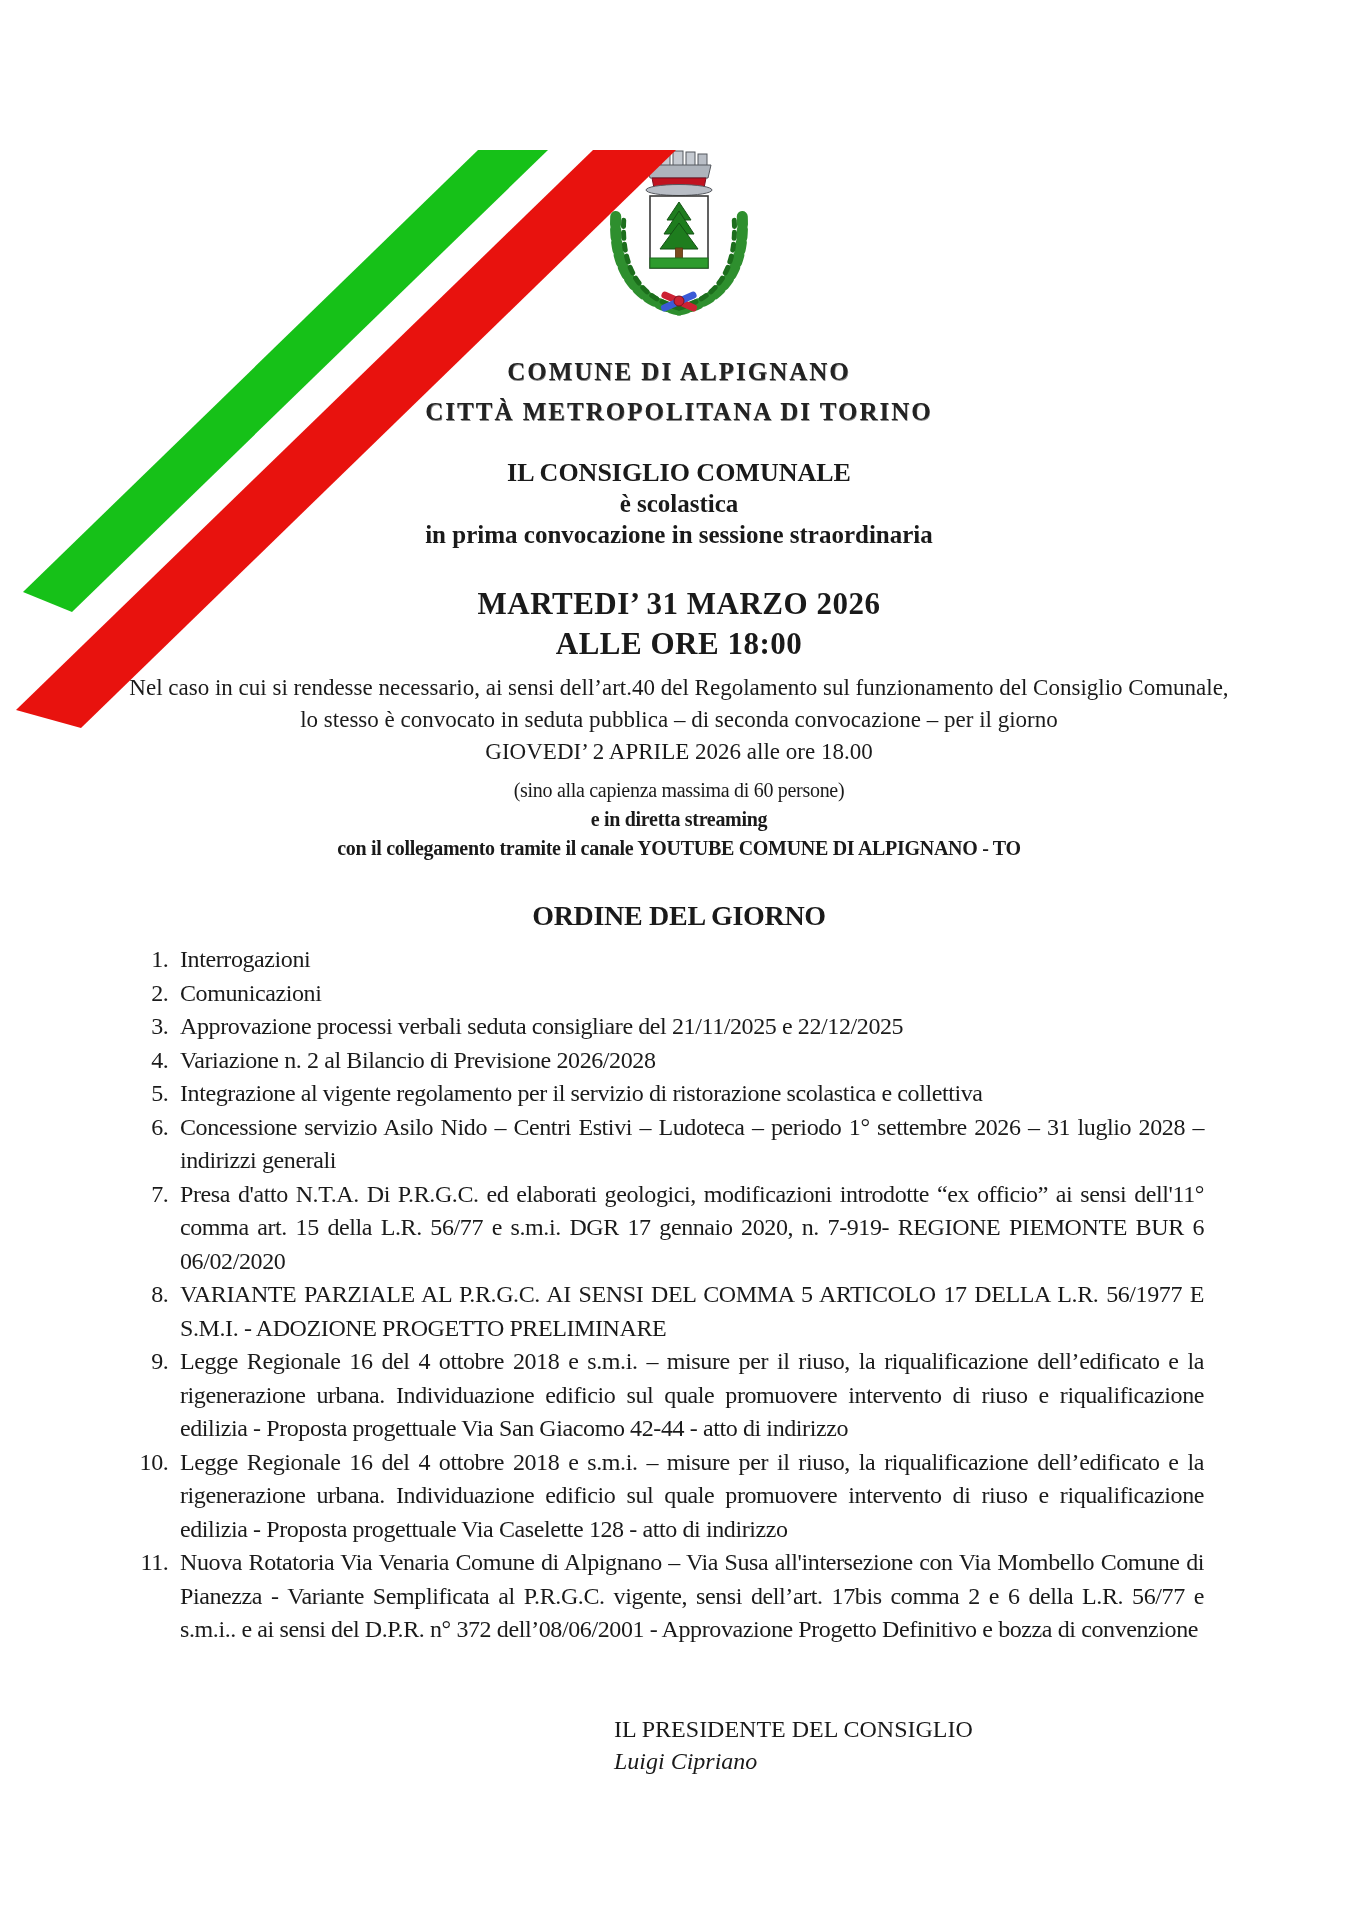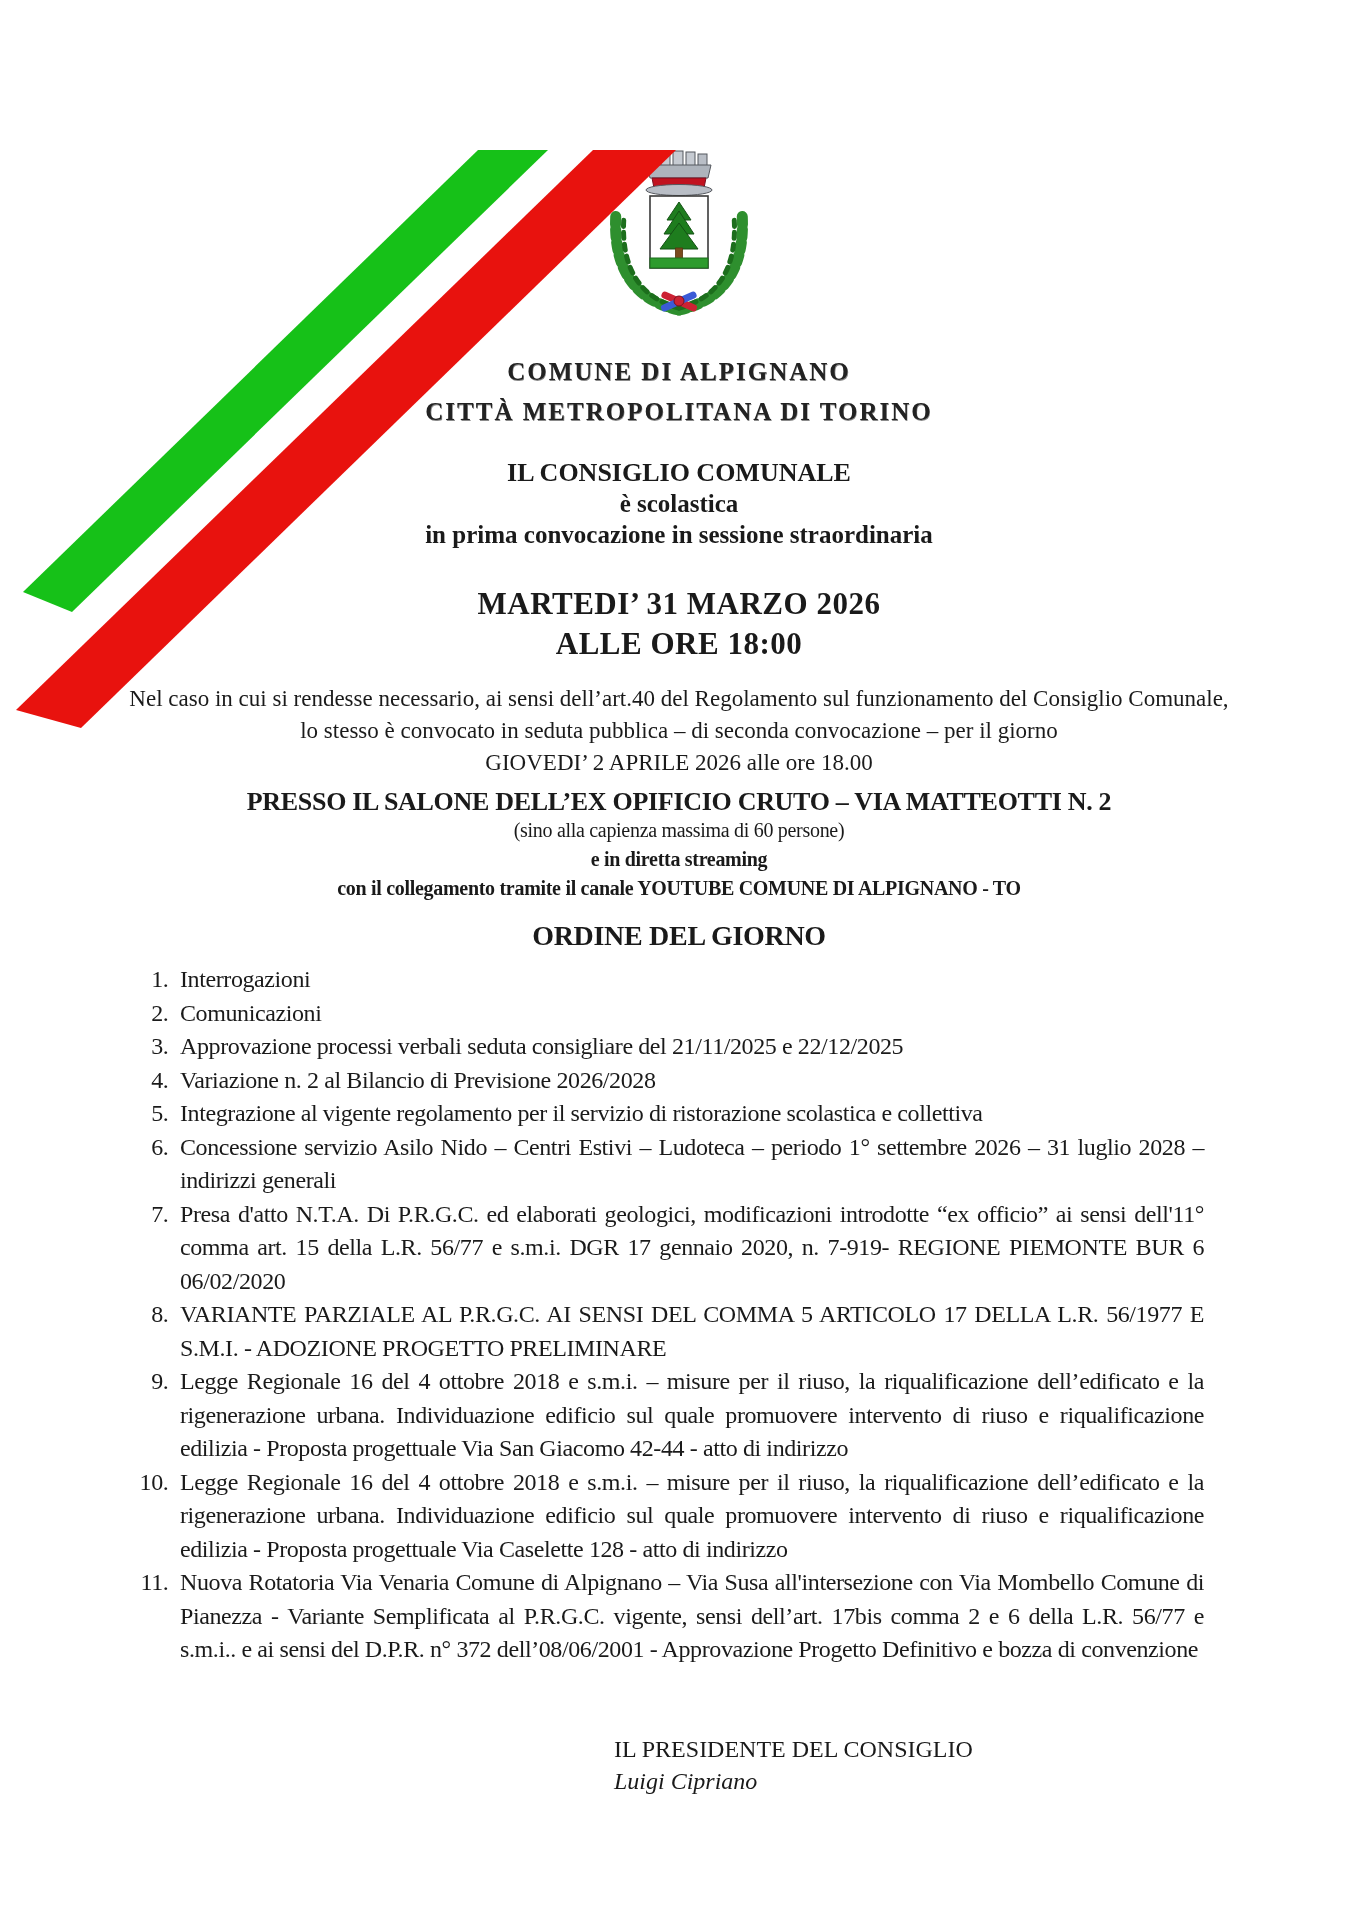--- a/index.html
+++ b/index.html
@@ -18,28 +18,28 @@
   .muni-title{margin-top:20px;line-height:40px;font-size:25px;font-weight:700;
               letter-spacing:2px;color:#222;text-shadow:0.6px 0.6px 0 #8a8a8a;}
   .muni-title .l{display:block;}
 
   .convoc{margin-top:25px;line-height:31px;font-weight:700;}
   .convoc .big{font-size:26px;}
   .convoc .med{font-size:25px;}
 
   .datetime{margin-top:34px;line-height:40px;font-weight:700;font-size:31px;letter-spacing:0.5px;}
 
-  .secondcall{margin-top:19px;line-height:32px;font-size:23px;}
+  .secondcall{margin-top:8px;line-height:32px;font-size:23px;}
 
   .venue{margin-top:8px;line-height:29px;letter-spacing:-0.3px;}
   .venue .v1{font-size:26px;font-weight:700;}
   .venue .v2{font-size:20px;}
   .venue .v3,.venue .v4{font-size:20px;font-weight:700;}
 
-  .agenda-title{margin-top:16px;line-height:34px;font-size:28px;font-weight:700;letter-spacing:-0.3px;}
+  .agenda-title{margin-top:36px;line-height:34px;font-size:28px;font-weight:700;letter-spacing:-0.3px;}
 
   ol.agenda{margin:10px 0 0 132px;padding:0 0 0 42px;width:1030px;
             font-size:24px;line-height:33.5px;letter-spacing:-0.4px;}
   ol.agenda li{text-align:justify;padding-left:6px;}
 
   .signature{width:560px;margin:66px 0 0 614px;text-align:left;line-height:32px;
              font-size:24px;font-weight:400;}
   .signature .name{font-style:italic;}
 </style>
 </head>
@@ -104,21 +104,20 @@
     <div>ALLE ORE 18:00</div>
   </div>
 
   <div class="secondcall center">
     <div>Nel caso in cui si rendesse necessario, ai sensi dell’art.40 del Regolamento sul funzionamento del Consiglio Comunale,</div>
     <div>lo stesso è convocato in seduta pubblica – di seconda convocazione – per il giorno</div>
     <div>GIOVEDI’ 2 APRILE 2026 alle ore 18.00</div>
   </div>
 
   <div class="venue center">
-    <div class="v1">PRESSO IL SALONE DELL’EX OPIFICIO CRUTO – VIA MATTEOTTI N. 2</div>
     <div class="v2">(sino alla capienza massima di 60 persone)</div>
     <div class="v3">e in diretta streaming</div>
     <div class="v4">con il collegamento tramite il canale YOUTUBE  COMUNE DI ALPIGNANO - TO</div>
   </div>
 
   <div class="agenda-title center">ORDINE DEL GIORNO</div>
 
   <ol class="agenda">
     <li>Interrogazioni</li>
     <li>Comunicazioni</li>

